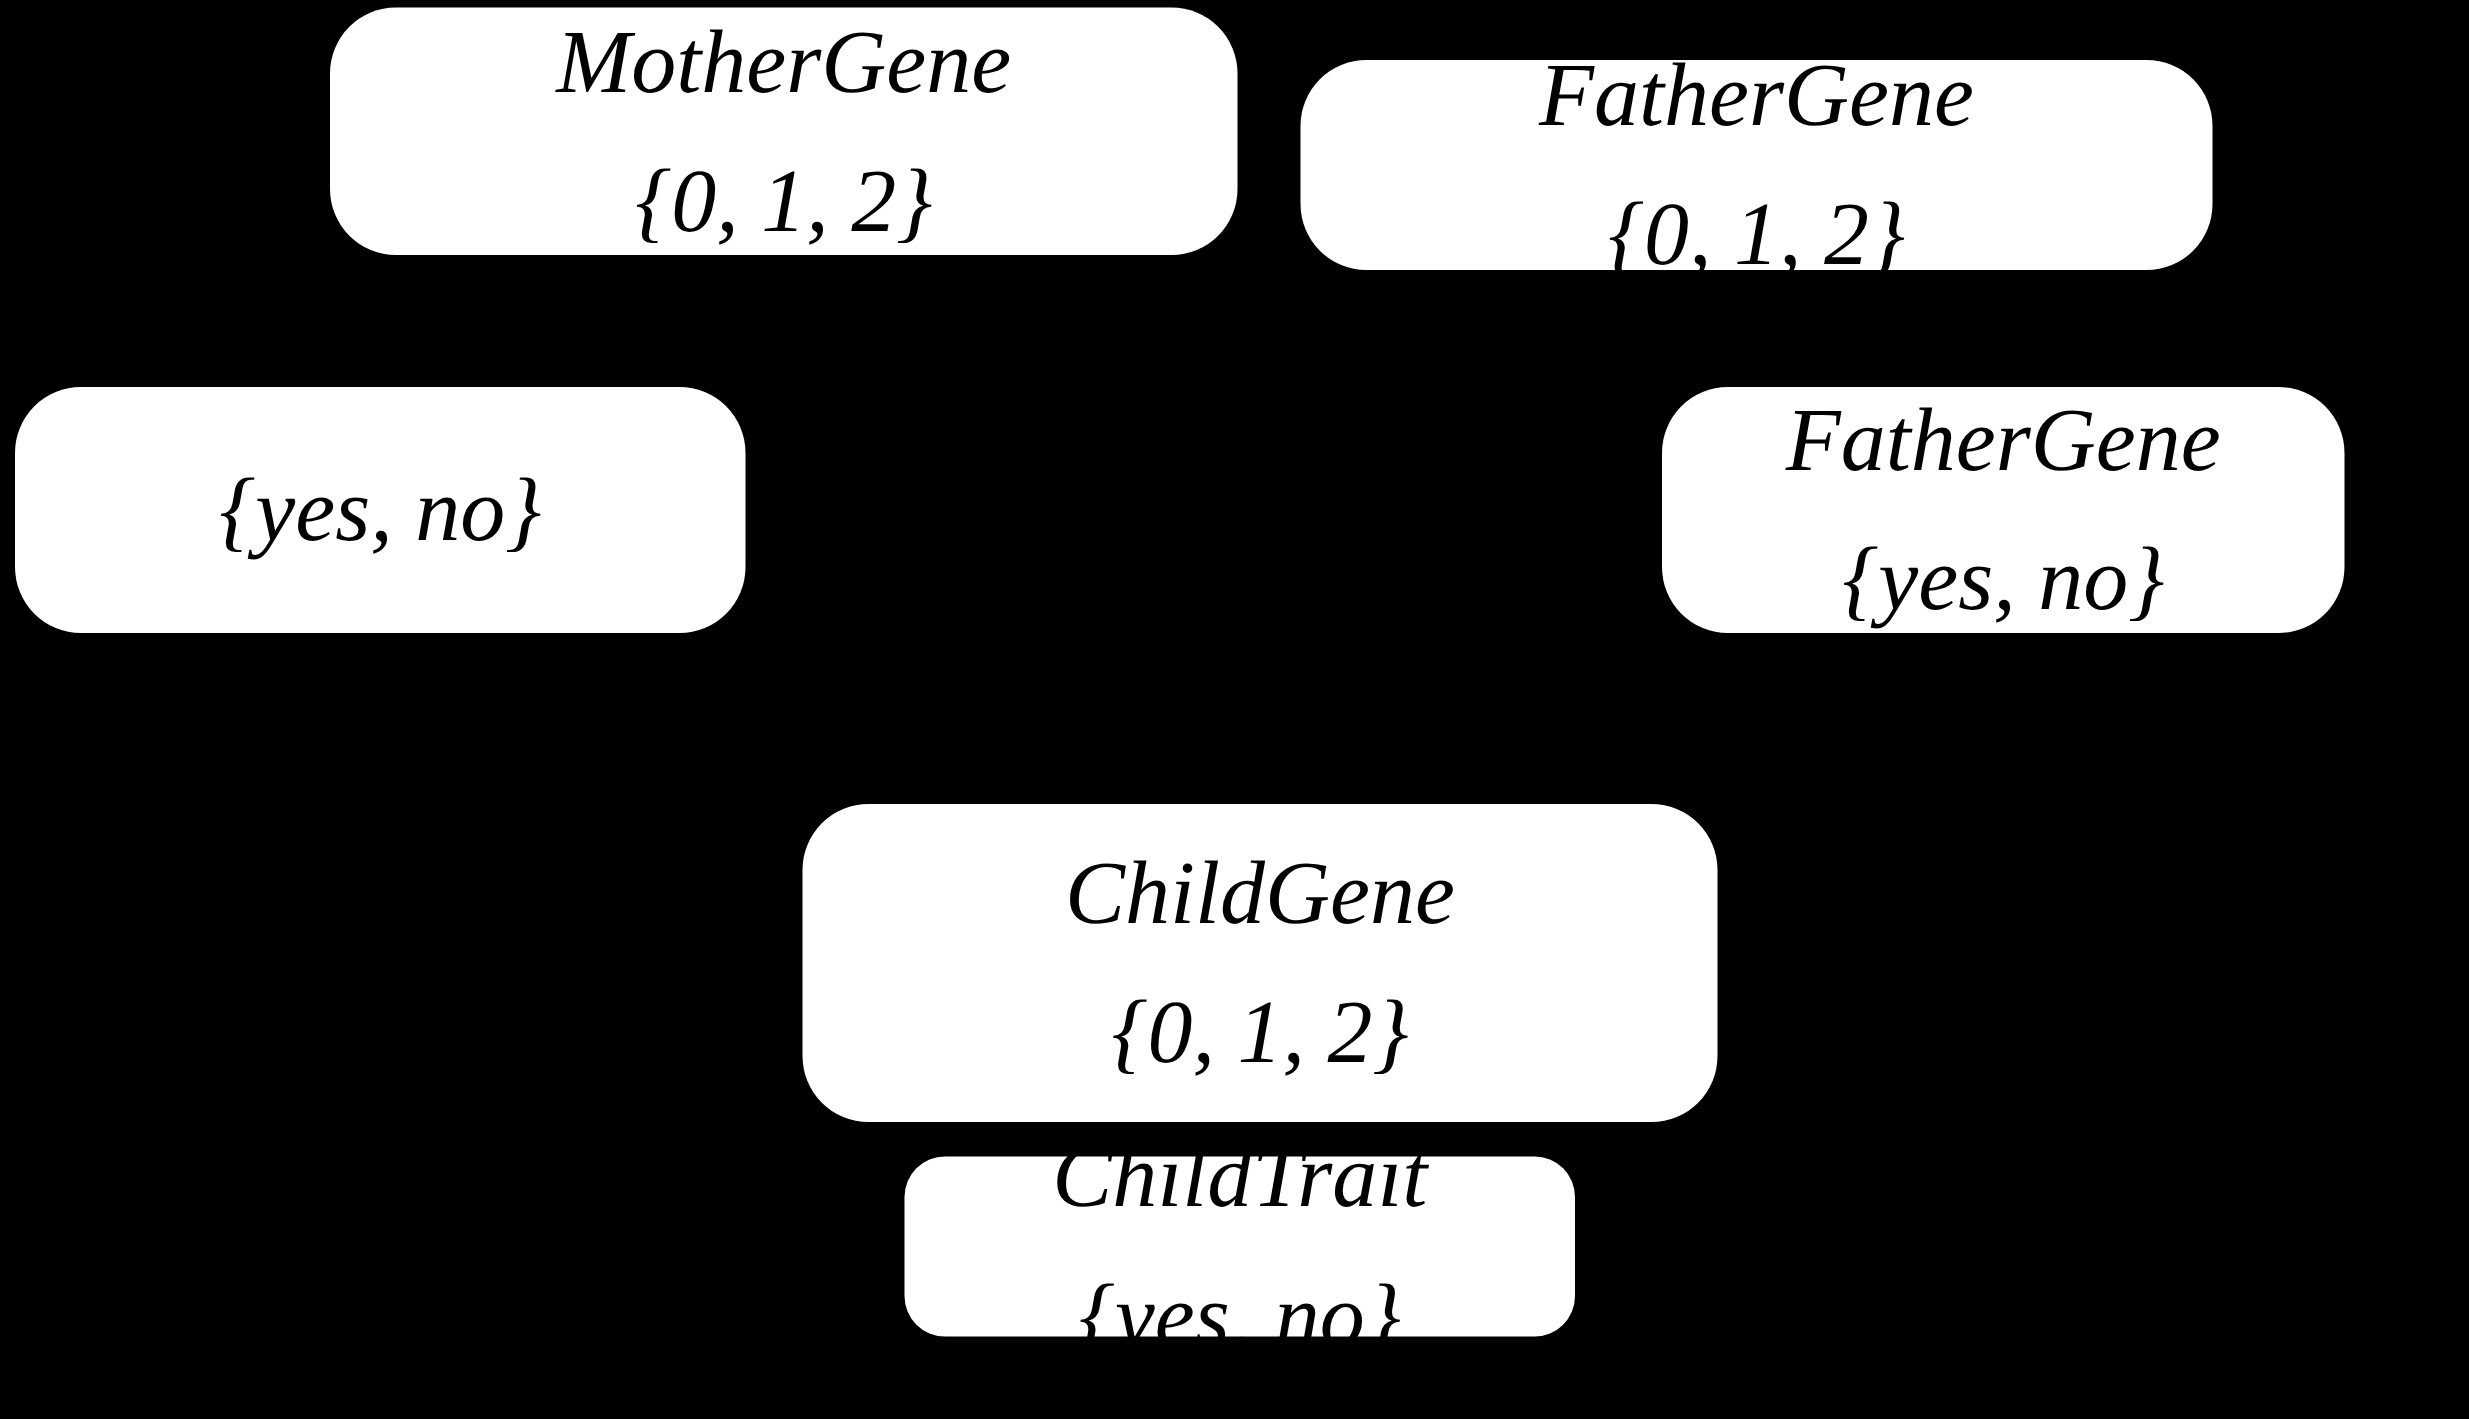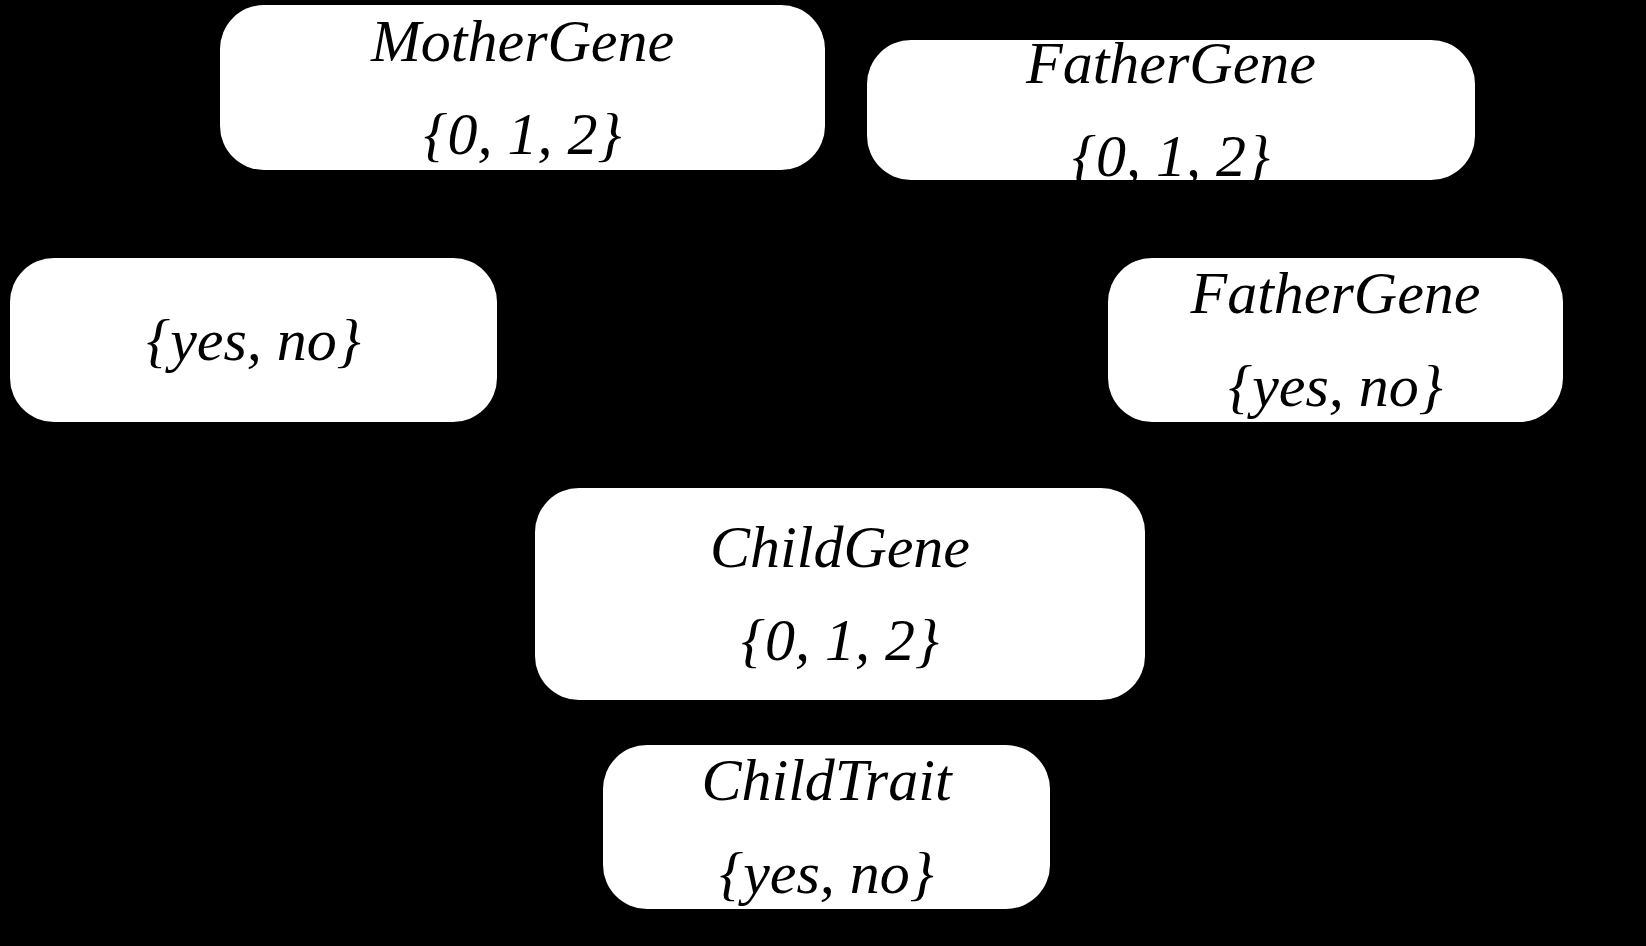--- a/index.html
+++ b/index.html
@@ -39,22 +39,22 @@
   }
   .node .node-label,
   .node .node-domain {
     display: block;
   }
   
   #node-mother-gene  { left: 220px;  top: 5px;   width: 605px; height: 165px; }
   #node-father-gene  { left: 867px;  top: 5px;   width: 608px; height: 140px; margin-top: 35px; }
   #node-mother-trait { left: 10px;   top: 258px; width: 487px; height: 164px; }
   #node-father-trait { left: 1108px; top: 258px; width: 455px; height: 164px; }
-  #node-child-gene   { left: 535px;  top: 488px; width: 610px; height: 212px; }
-  #node-child-trait  { left: 603px;  top: 745px; width: 447px; height: 164px; }
+  #node-child-gene   { left: 535px;  top: 536px; width: 610px; height: 212px; }
+  #node-child-trait  { left: 603px;  top: 771px; width: 447px; height: 120px; border-radius: 27px; }
 </style>
 </head>
 <body>
 
 <div class="canvas">
 
   <div class="node" id="node-mother-gene">
     <span class="node-label">MotherGene</span>
     <span class="node-domain">{0, 1, 2}</span>
   </div>

